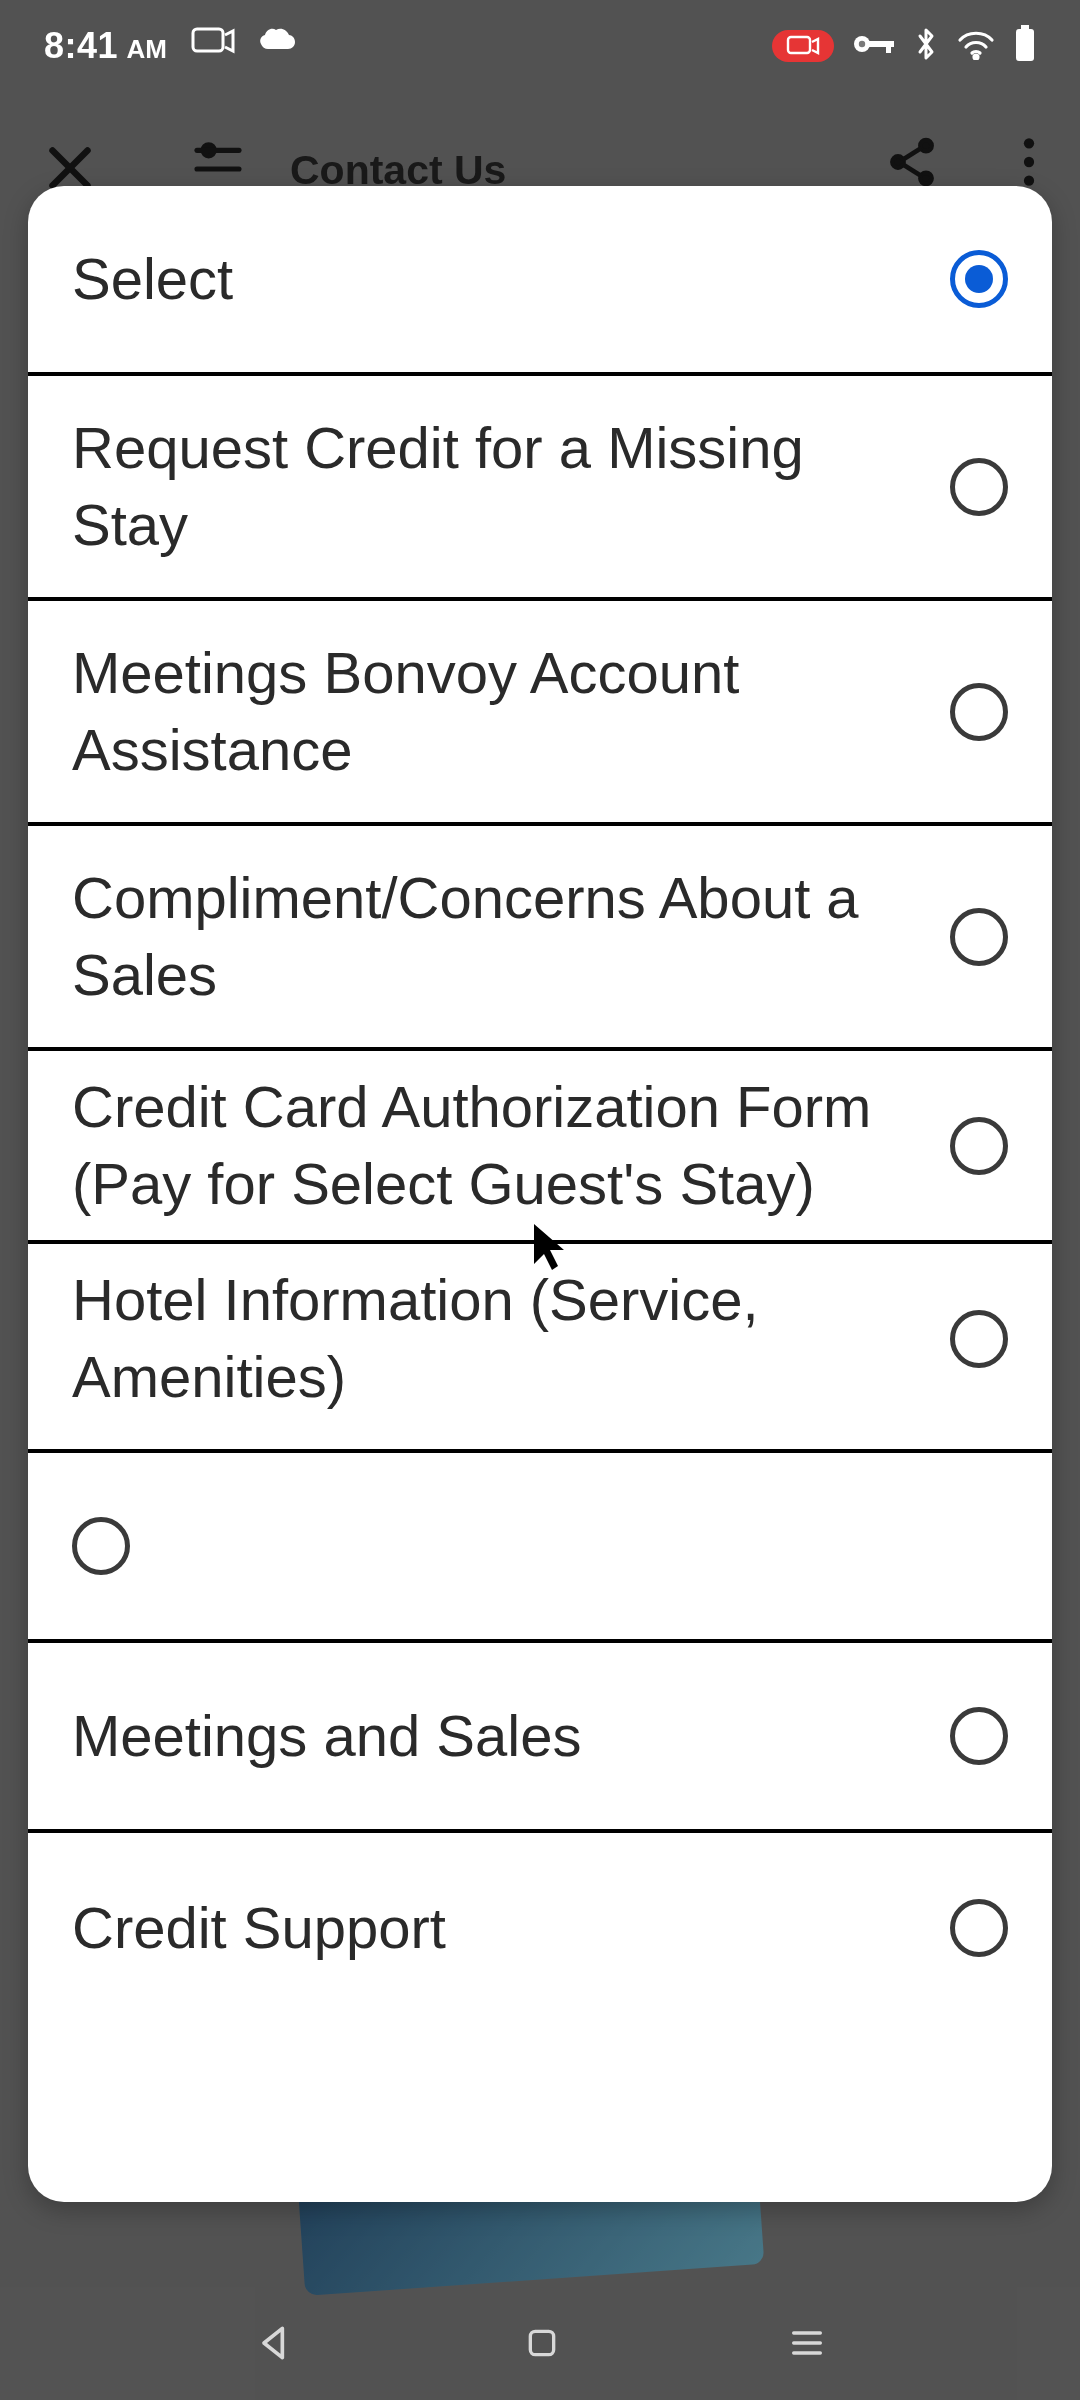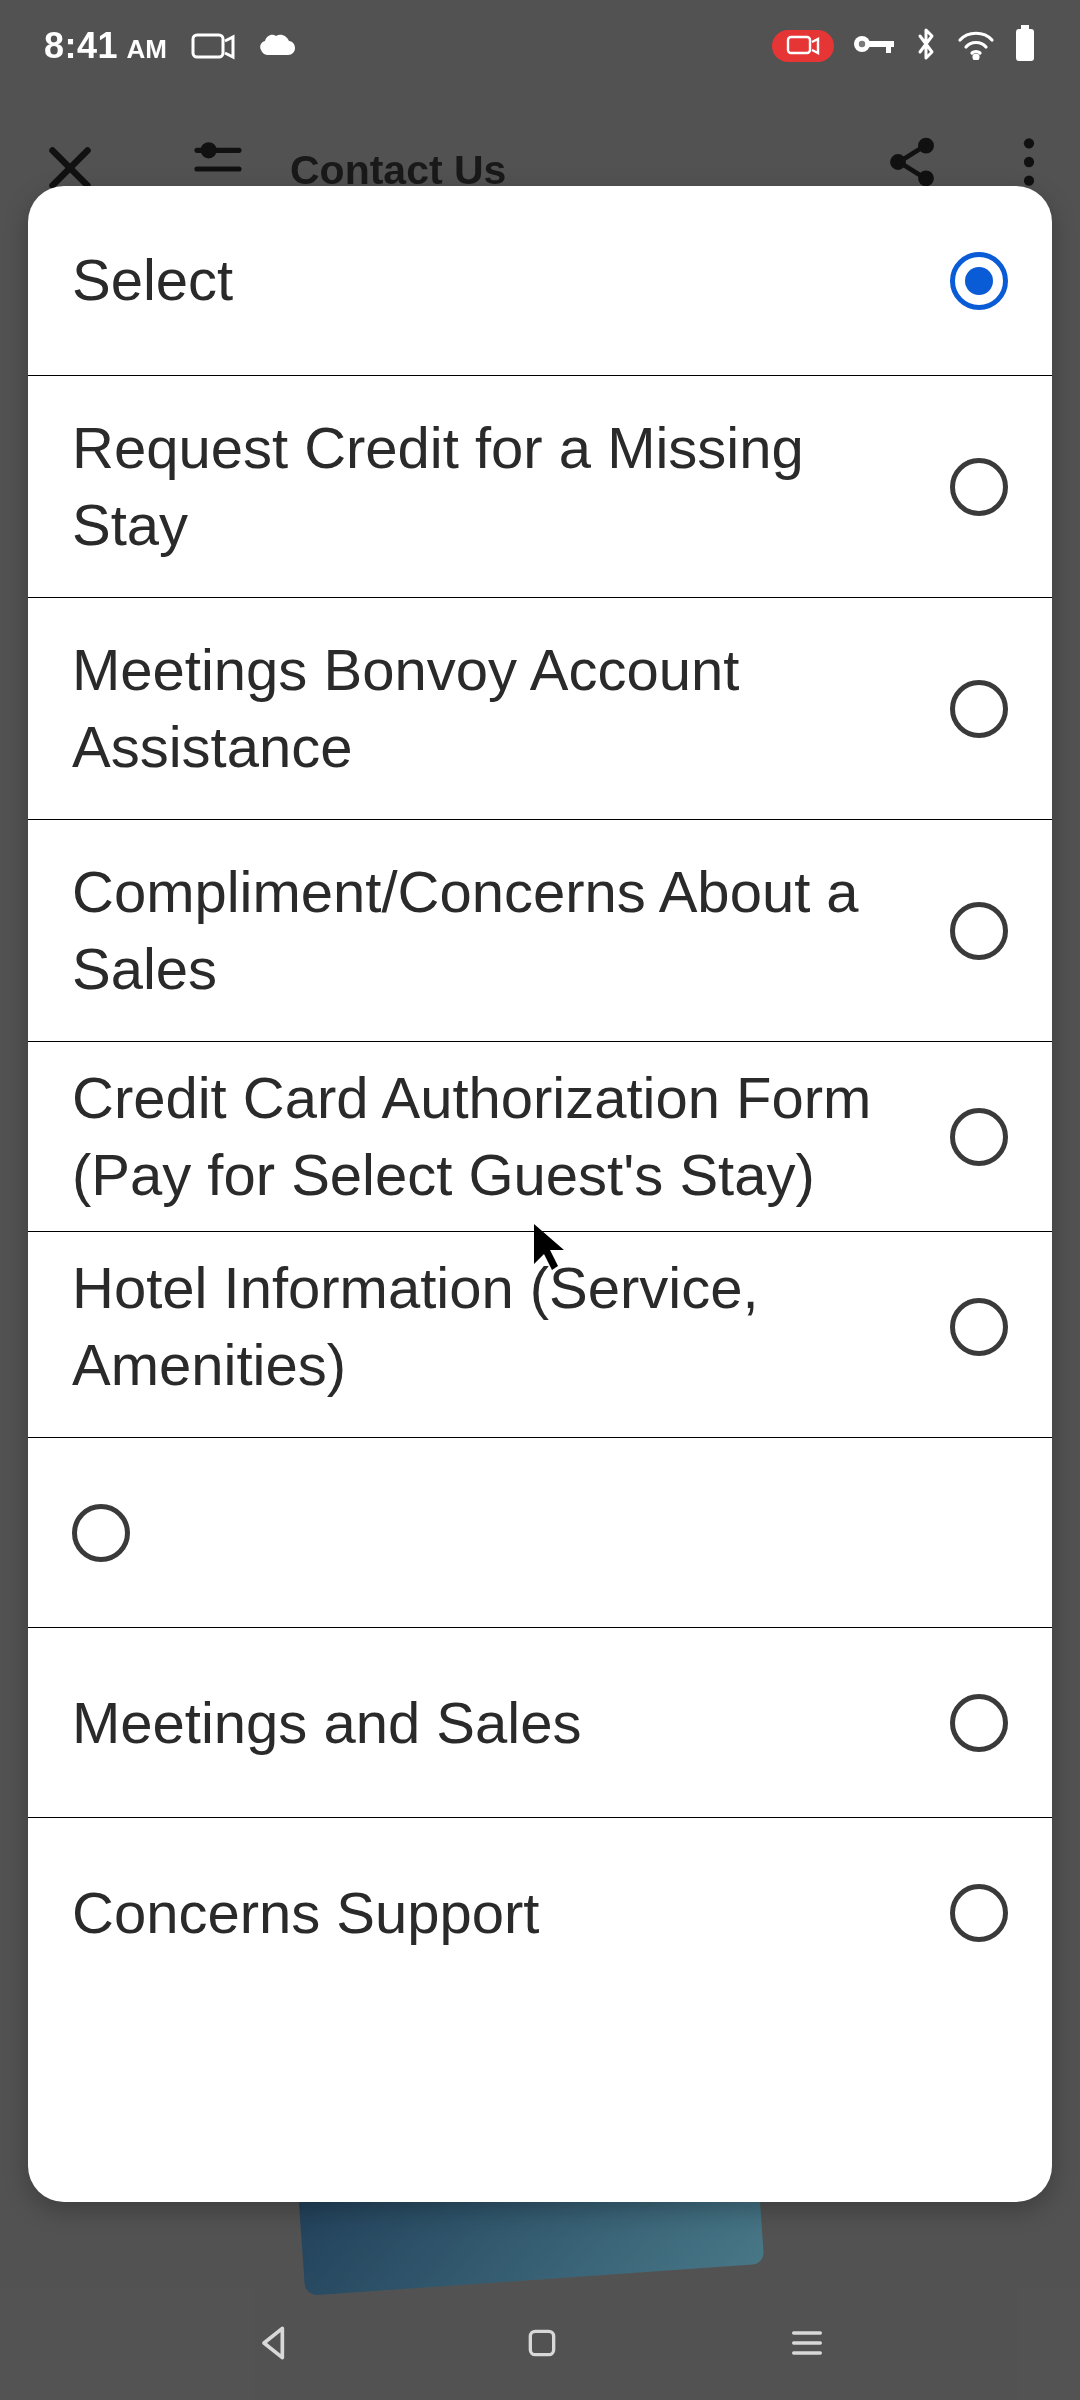--- a/index.html
+++ b/index.html
@@ -14,21 +14,21 @@
     .statusbar {
       position: absolute;
       top: 0; left: 0; right: 0;
       height: 92px;
       display: flex;
       align-items: center;
       justify-content: space-between;
       padding: 0 44px 0 44px;
       color: #fff;
     }
-    .sb-left { display: flex; align-items: flex-end; gap: 24px; }
+    .sb-left { display: flex; align-items: flex-start; gap: 24px; }
     .sb-time { font-size: 36px; font-weight: 600; letter-spacing: 0.5px; }
     .sb-ampm { font-size: 26px; font-weight: 600; margin-left: 4px; }
     .sb-right { display: flex; align-items: center; gap: 18px; }
     .rec-pill {
       background: #e63535;
       border-radius: 18px;
       padding: 4px 14px;
       display: flex;
       align-items: center;
     }
@@ -77,21 +77,21 @@
       background: #fff;
       border-radius: 36px;
       overflow: hidden;
       box-shadow: 0 8px 24px rgba(0,0,0,0.25);
     }
     .row {
       padding: 34px 44px;
       display: flex;
       align-items: center;
       justify-content: space-between;
-      border-bottom: 1px solid #000000;
+      border-bottom: 4px solid #000000;
       min-height: 190px;
     }
     .row:last-child { border-bottom: none; }
     .row-label {
       font-size: 58px;
       line-height: 1.32;
       color: #2a2a2a;
       font-weight: 400;
       flex: 1;
       padding-right: 24px;
@@ -271,21 +271,21 @@
     <div class="radio"></div>
   </div>
   <div class="row">
     <div class="radio"></div>
   </div>
   <div class="row">
     <div class="row-label">Meetings and Sales</div>
     <div class="radio"></div>
   </div>
   <div class="row">
-    <div class="row-label">Concerns Support</div>
+    <div class="row-label">Credit Support</div>
     <div class="radio"></div>
   </div>
 </div>
 
 <div class="cursor">
   <svg width="40" height="52" viewBox="0 0 20 26" fill="#000">
       <path d="M2 2 L2 22 L7 17 L11 25 L14 23 L10 15 L17 15 Z"></path>
     </svg>
 </div>
 

